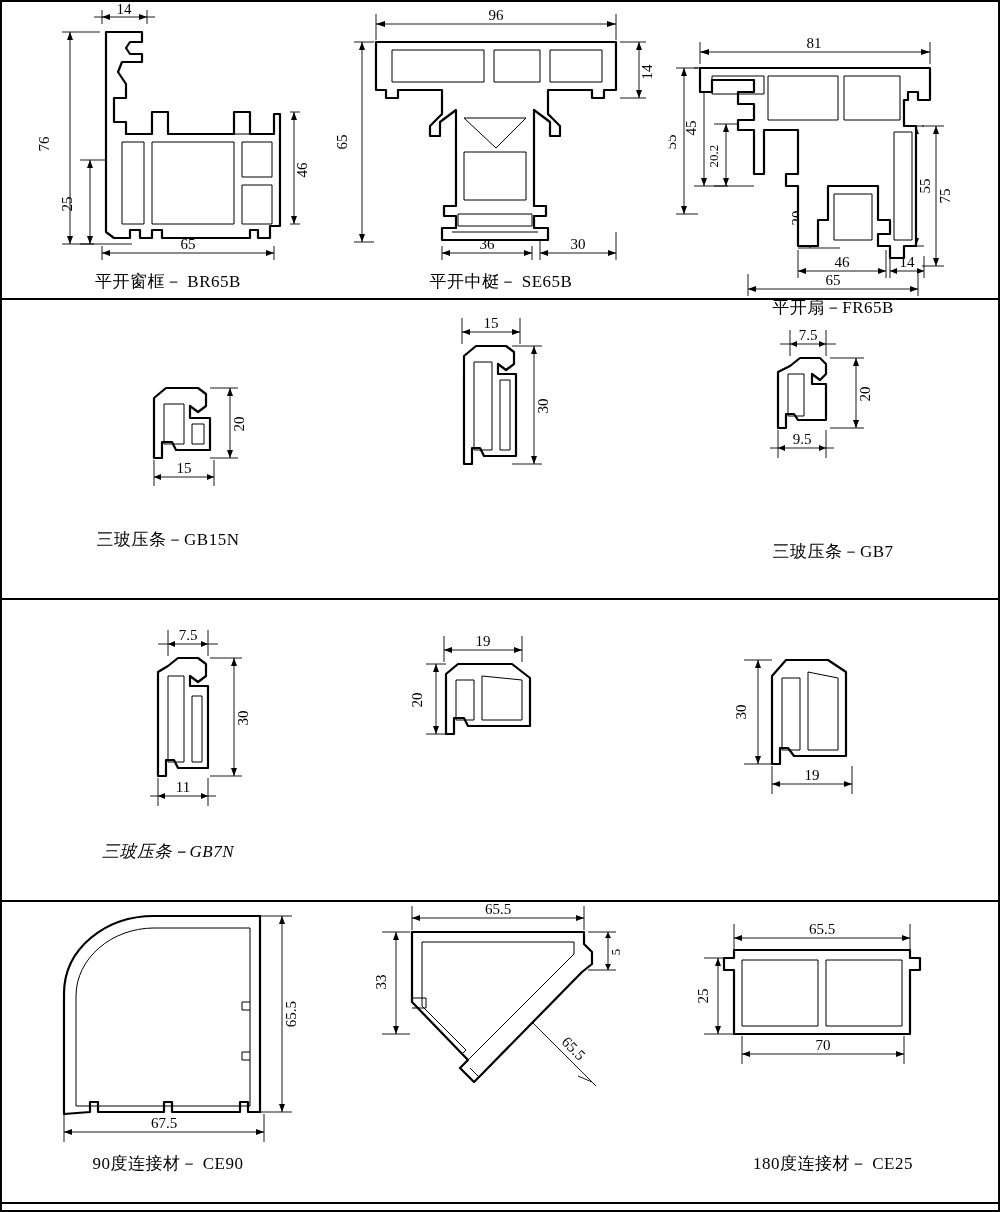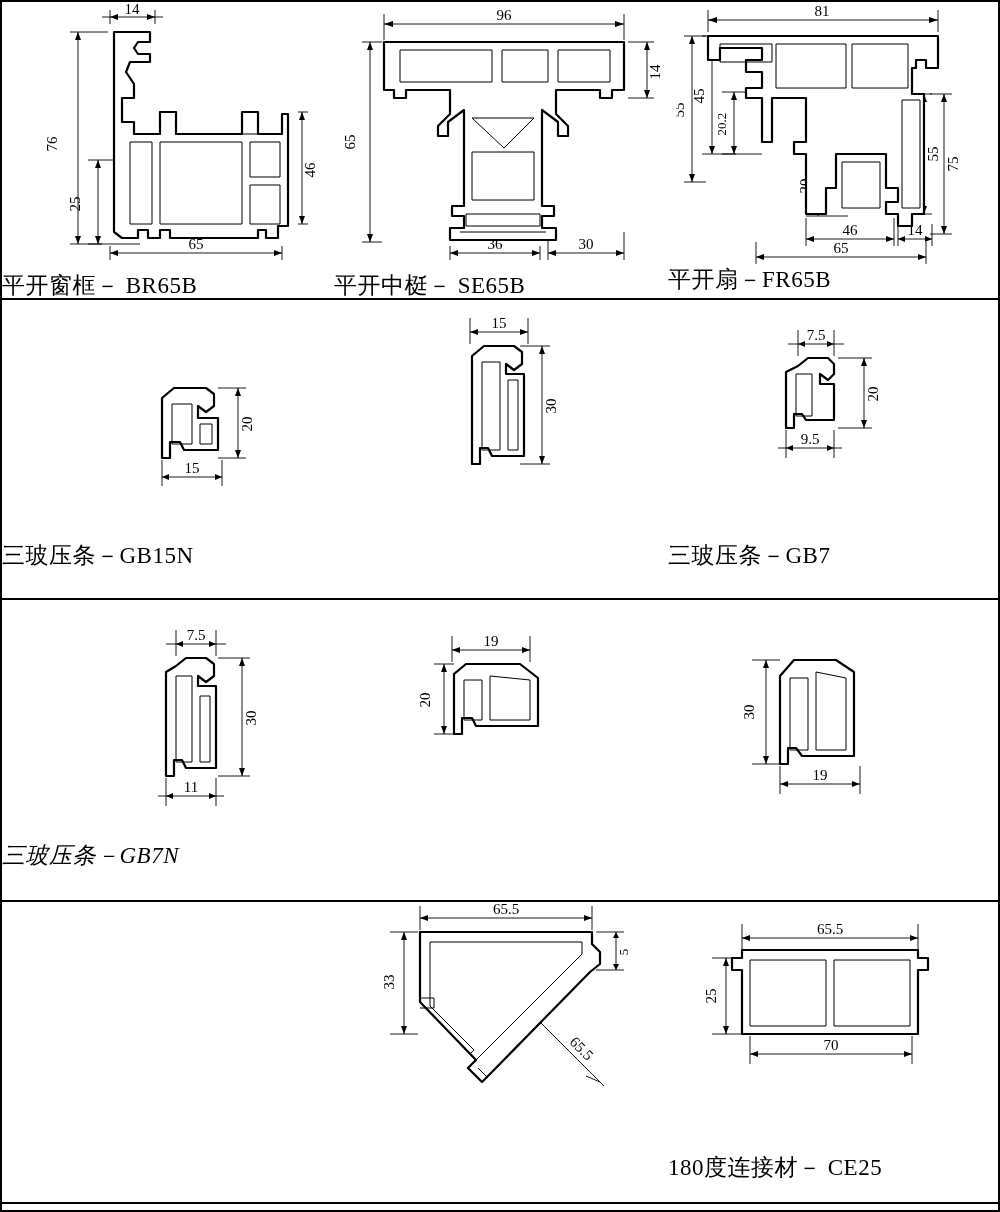--- a/index.html
+++ b/index.html
@@ -1,20 +1,20 @@
 <!DOCTYPE html>
 <html><head>
 <meta charset="utf-8">
 <style>
   html,body{margin:0;padding:0;background:#fff;}
   body{width:1000px;height:1212px;font-family:"Liberation Serif",serif;color:#000;}
   .sheet{position:relative;width:1000px;height:1212px;box-sizing:border-box;border:2px solid #000;}
   .row{position:relative;box-sizing:border-box;border-bottom:2px solid #000;width:100%;}
-  .cell{position:absolute;top:0;bottom:0;padding-left:8px;}
-  .caption{position:absolute;left:0;right:0;font-size:23px;letter-spacing:.5px;}
+  .cell{position:absolute;top:0;bottom:0;}
+  .caption{position:absolute;left:0;right:0;text-align:center;font-size:17px;letter-spacing:.5px;}
   svg{display:block;}
   .prof{stroke:#000;stroke-width:2.2;fill:#fff;stroke-linejoin:round;stroke-linecap:round;}
   .thin{stroke:#000;stroke-width:1;fill:none;}
   .dim{stroke:#000;stroke-width:.9;fill:none;}
   .dimtxt{font-family:"Liberation Serif",serif;font-size:15px;fill:#000;text-anchor:middle;}
   .dimtxt.sm{font-size:13px;}
 </style>
 </head>
 <body>
 
@@ -100,21 +100,21 @@
 
         <path class="thin" d="M130 116 L192 116 L162 146 Z"></path>
         <path class="thin" d="M130 150 L192 150 L192 198 L130 198 Z"></path>
 
         <path class="thin" d="M124 212 L198 212 L198 224 L124 224 Z"></path>
         <path class="thin" d="M118 230 L204 230"></path>
       </svg>
       <div class="caption" style="top:268px;">平开中梃－ SE65B</div>
     </div>
 
-    <div class="cell" style="left:666px;width:330px;">
+    <div class="cell" style="left:666px;width:330px;margin-top:32px;">
       <svg width="330" height="280" viewBox="0 0 330 280">
 
         <path class="dim" d="M32 30 L32 8 M262 30 L262 8 M32 18 L262 18"></path>
         <path d="M32 18 l9 -3 v6 z M262 18 l-9 -3 v6 z" fill="#000"></path>
         <text class="dimtxt" x="146" y="14">81</text>
 
         <path class="dim" d="M8 34 L30 34 M8 180 L30 180 M16 34 L16 180"></path>
         <path d="M16 34 l-3 8 h6 z M16 180 l-3 -8 h6 z" fill="#000"></path>
         <text class="dimtxt" x="8" y="108" transform="rotate(-90 8 108)">55</text>
 
@@ -179,21 +179,21 @@
         <path class="dim" d="M152 160 L152 186 M212 160 L212 186 M152 177 L212 177"></path>
         <path d="M152 177 l7 -3 v6 z M212 177 l-7 -3 v6 z" fill="#000"></path>
         <text class="dimtxt" x="182" y="173">15</text>
 
         <path class="prof" d="M152 98 L164 88 L196 88 L204 94 L204 106 L196 112 L188 106
                               L188 118 L208 118 L208 150 L174 150 L170 142 L160 142
                               L160 158 L152 158 Z"></path>
         <path class="thin" d="M162 104 L182 104 L182 144 L162 144 Z"></path>
         <path class="thin" d="M190 124 L202 124 L202 144 L190 144 Z"></path>
       </svg>
-      <div class="caption" style="top:240px;">三玻压条－GB15N</div>
+      <div class="caption" style="top:228px;">三玻压条－GB15N</div>
     </div>
 
     <div class="cell" style="left:332px;width:334px;">
       <svg width="334" height="240" viewBox="0 0 334 240">
 
         <path class="dim" d="M128 44 L128 18 M186 44 L186 18 M128 32 L186 32"></path>
         <path d="M128 32 l8 -3 v6 z M186 32 l-8 -3 v6 z" fill="#000"></path>
         <text class="dimtxt" x="157" y="28">15</text>
 
         <path class="dim" d="M178 46 L208 46 M178 164 L208 164 M200 46 L200 164"></path>
@@ -287,20 +287,39 @@
         <path class="prof" d="M104 76 L118 60 L160 60 L178 72 L178 156 L126 156
                               L120 148 L112 148 L112 164 L104 164 Z"></path>
         <path class="thin" d="M114 78 L132 78 L132 150 L114 150 Z"></path>
         <path class="thin" d="M140 72 L170 78 L170 150 L140 150 Z"></path>
       </svg>
     </div>
   </div>
 
   <div class="row" style="height:302px;">
 
+    <div class="cell" style="left:0;width:332px;">
+      <svg width="332" height="250" viewBox="0 0 332 250">
+        <path class="dim" d="M258 14 L290 14 M258 210 L290 210 M280 14 L280 210"></path>
+        <path d="M280 14 l-3 8 h6 z M280 210 l-3 -8 h6 z" fill="#000"></path>
+        <text class="dimtxt" x="294" y="112" transform="rotate(-90 294 112)">65.5</text>
+
+        <path class="dim" d="M62 212 L62 240 M262 212 L262 240 M62 230 L262 230"></path>
+        <path d="M62 230 l8 -3 v6 z M262 230 l-8 -3 v6 z" fill="#000"></path>
+        <text class="dimtxt" x="162" y="226">67.5</text>
+
+        <path class="prof" d="M62 212 L62 92 C62 46 104 14 152 14 L258 14 L258 210
+                              L246 210 L246 200 L238 200 L238 210 L170 210 L170 200
+                              L162 200 L162 210 L96 210 L96 200 L88 200 L88 210 Z"></path>
+        <path class="thin" d="M74 204 L74 94 C74 56 110 26 152 26 L248 26 L248 204 Z"></path>
+        <path class="thin" d="M248 100 L240 100 L240 108 L248 108"></path>
+        <path class="thin" d="M248 150 L240 150 L240 158 L248 158"></path>
+      </svg>
+      <div class="caption" style="top:250px;">90度连接材－ CE90</div>
+    </div>
 
     <div class="cell" style="left:332px;width:334px;">
       <svg width="334" height="250" viewBox="0 0 334 250">
         <path class="dim" d="M78 28 L78 4 M250 28 L250 4 M78 16 L250 16"></path>
         <path d="M78 16 l8 -3 v6 z M250 16 l-8 -3 v6 z" fill="#000"></path>
         <text class="dimtxt" x="164" y="12">65.5</text>
 
         <path class="dim" d="M48 30 L76 30 M48 132 L76 132 M62 30 L62 132"></path>
         <path d="M62 30 l-3 8 h6 z M62 132 l-3 -8 h6 z" fill="#000"></path>
         <text class="dimtxt" x="52" y="80" transform="rotate(-90 52 80)">33</text>

